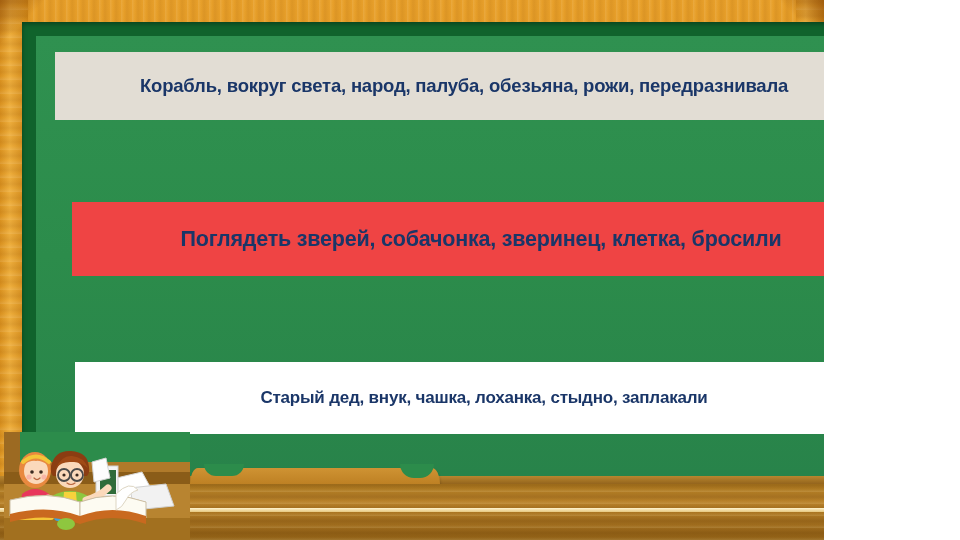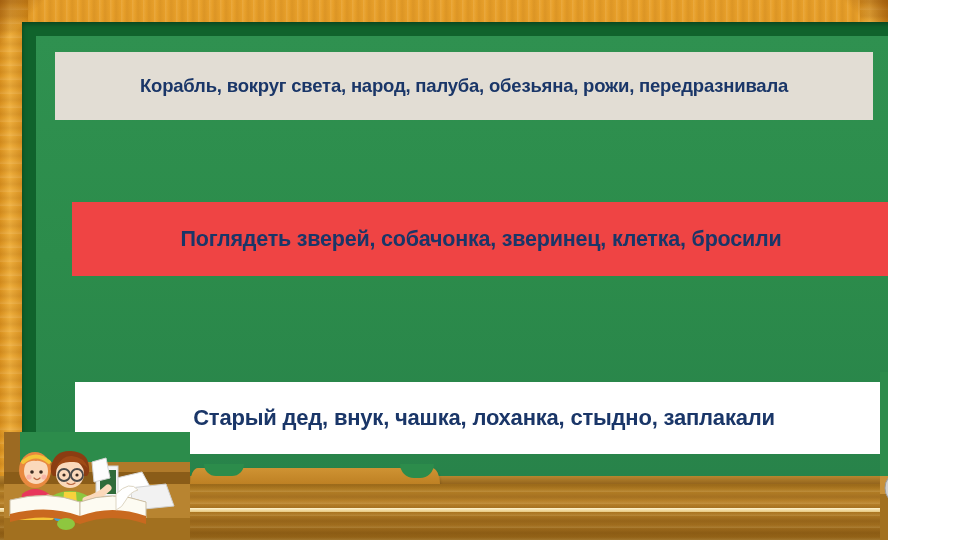--- a/index.html
+++ b/index.html
@@ -7,21 +7,21 @@
     margin: 0;
     padding: 0;
     background: #ffffff;
   }
   body {
     font-family: "Liberation Sans", sans-serif;
   }
 
   .slide {
     position: relative;
-    width: 888px;
+    width: 824px;
     height: 540px;
     overflow: hidden;
     background: #ffffff;
   }
 
   
   .wood-frame {
     position: absolute;
     left: 0;
     top: 0;
@@ -182,25 +182,25 @@
     left: 72px;
     top: 202px;
     width: 818px;
     height: 74px;
     background: #ef4444;
     font-size: 21.5px;
     padding: 0 18px;
   }
   .tb-3 {
     left: 75px;
-    top: 382px;
+    top: 362px;
     width: 818px;
     height: 72px;
     background: #ffffff;
-    font-size: 22px;
+    font-size: 17px;
     padding: 12px 18px;
   }
 
   
   .kids {
     position: absolute;
     left: 4px;
     top: 432px;
     width: 186px;
     height: 108px;

